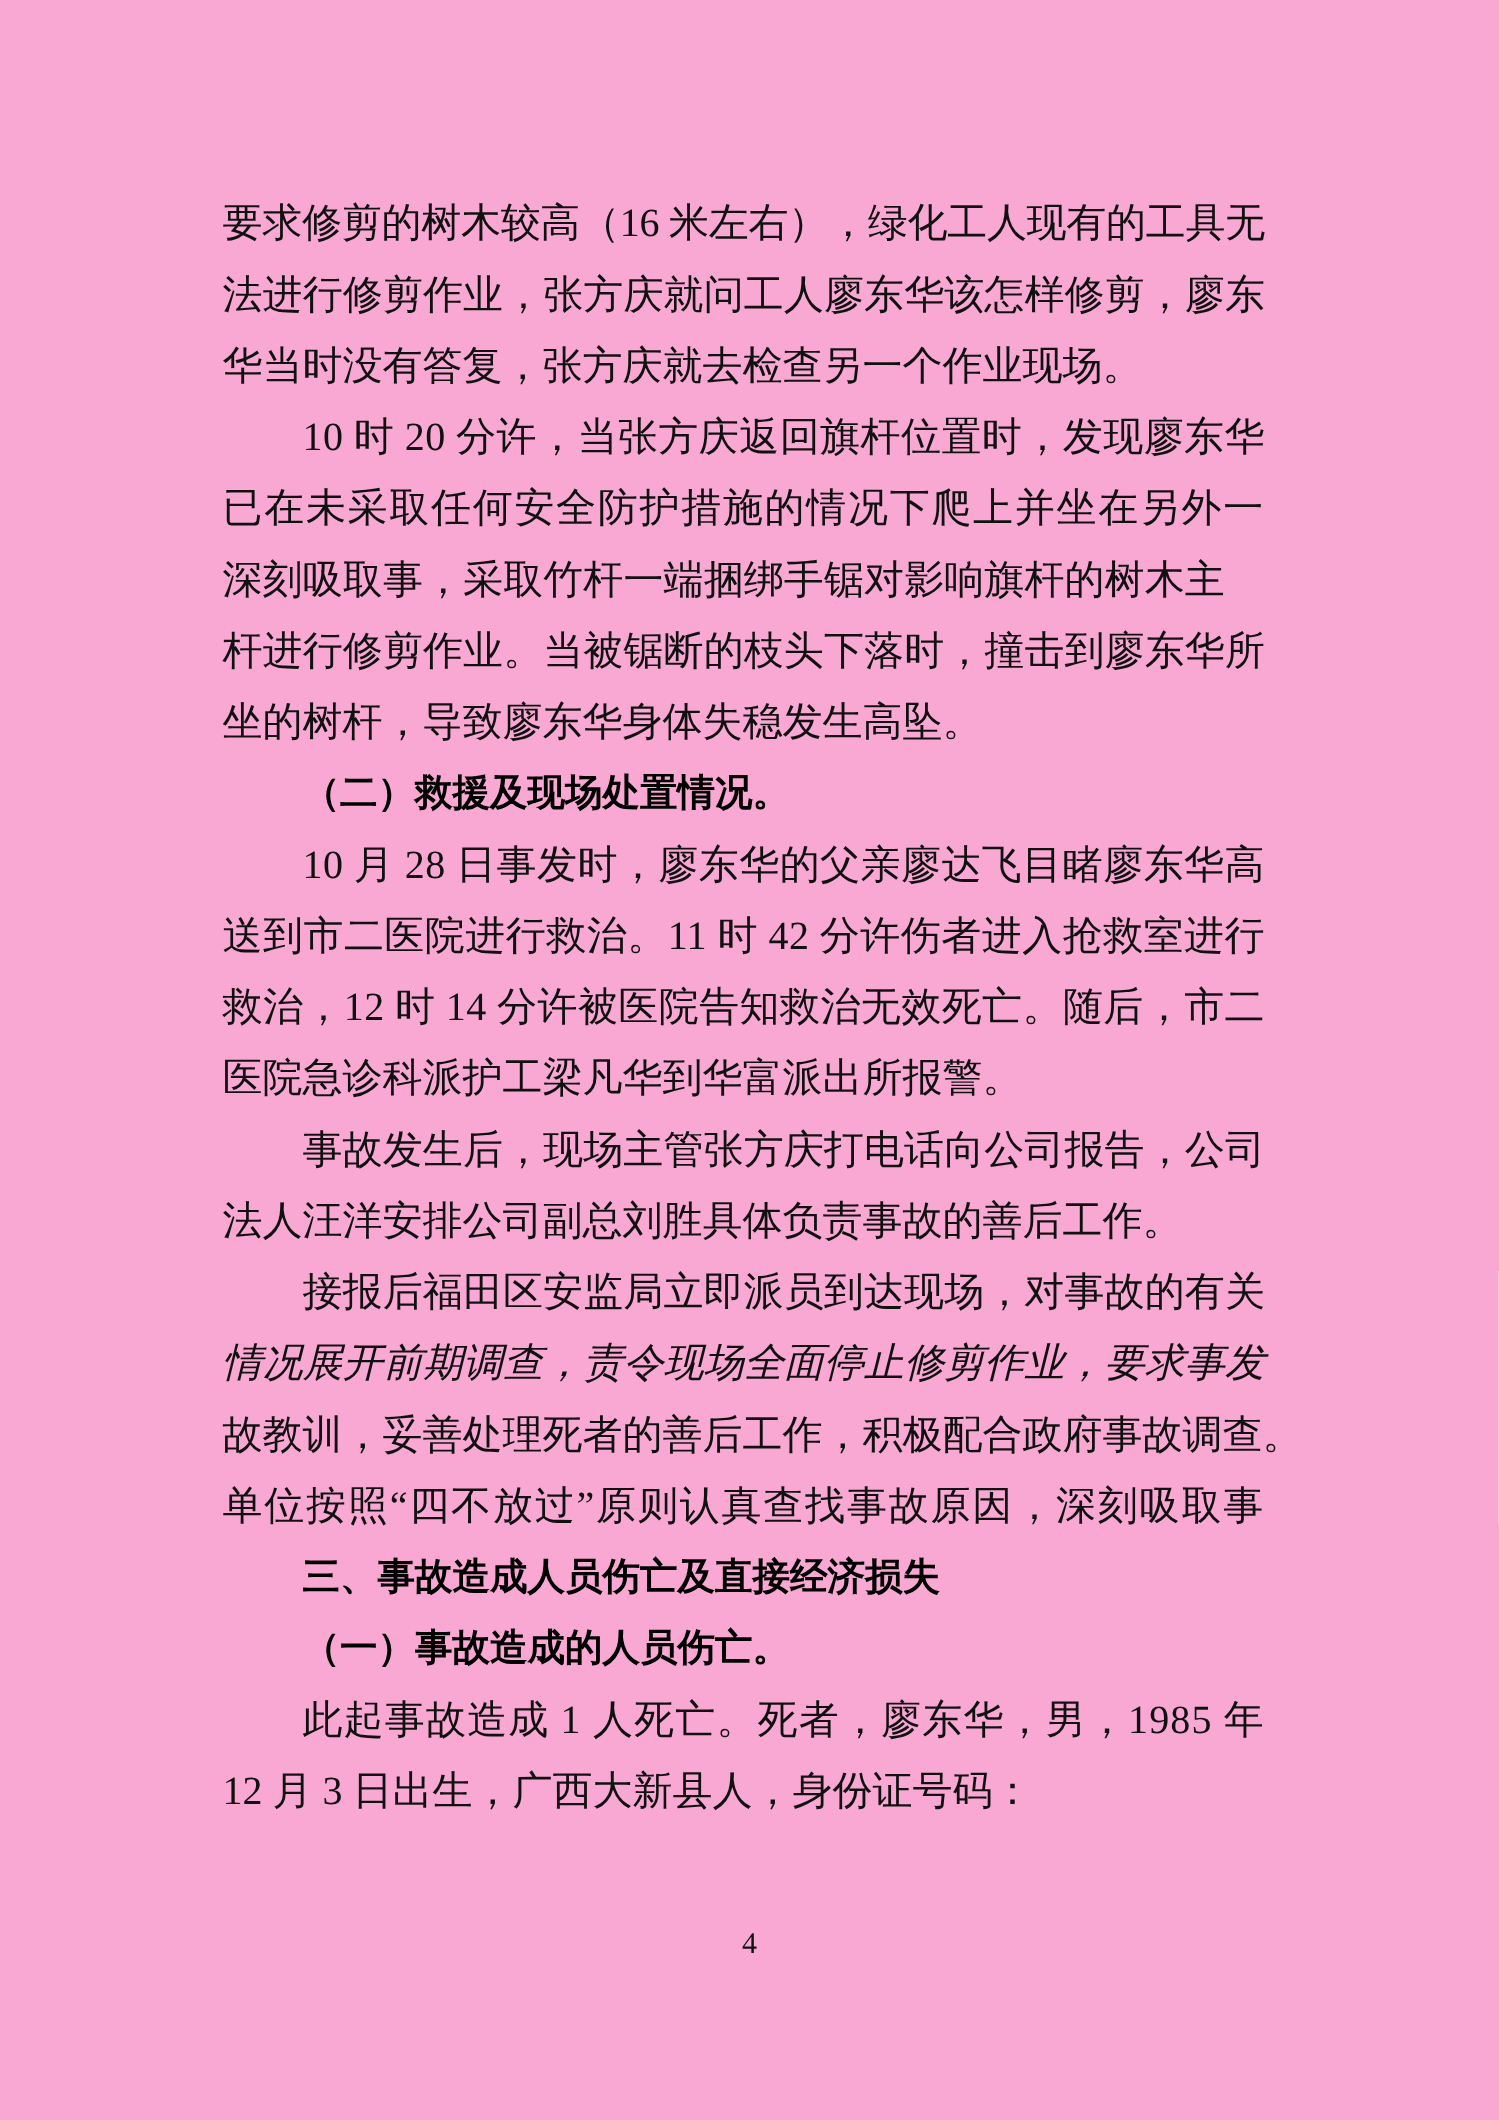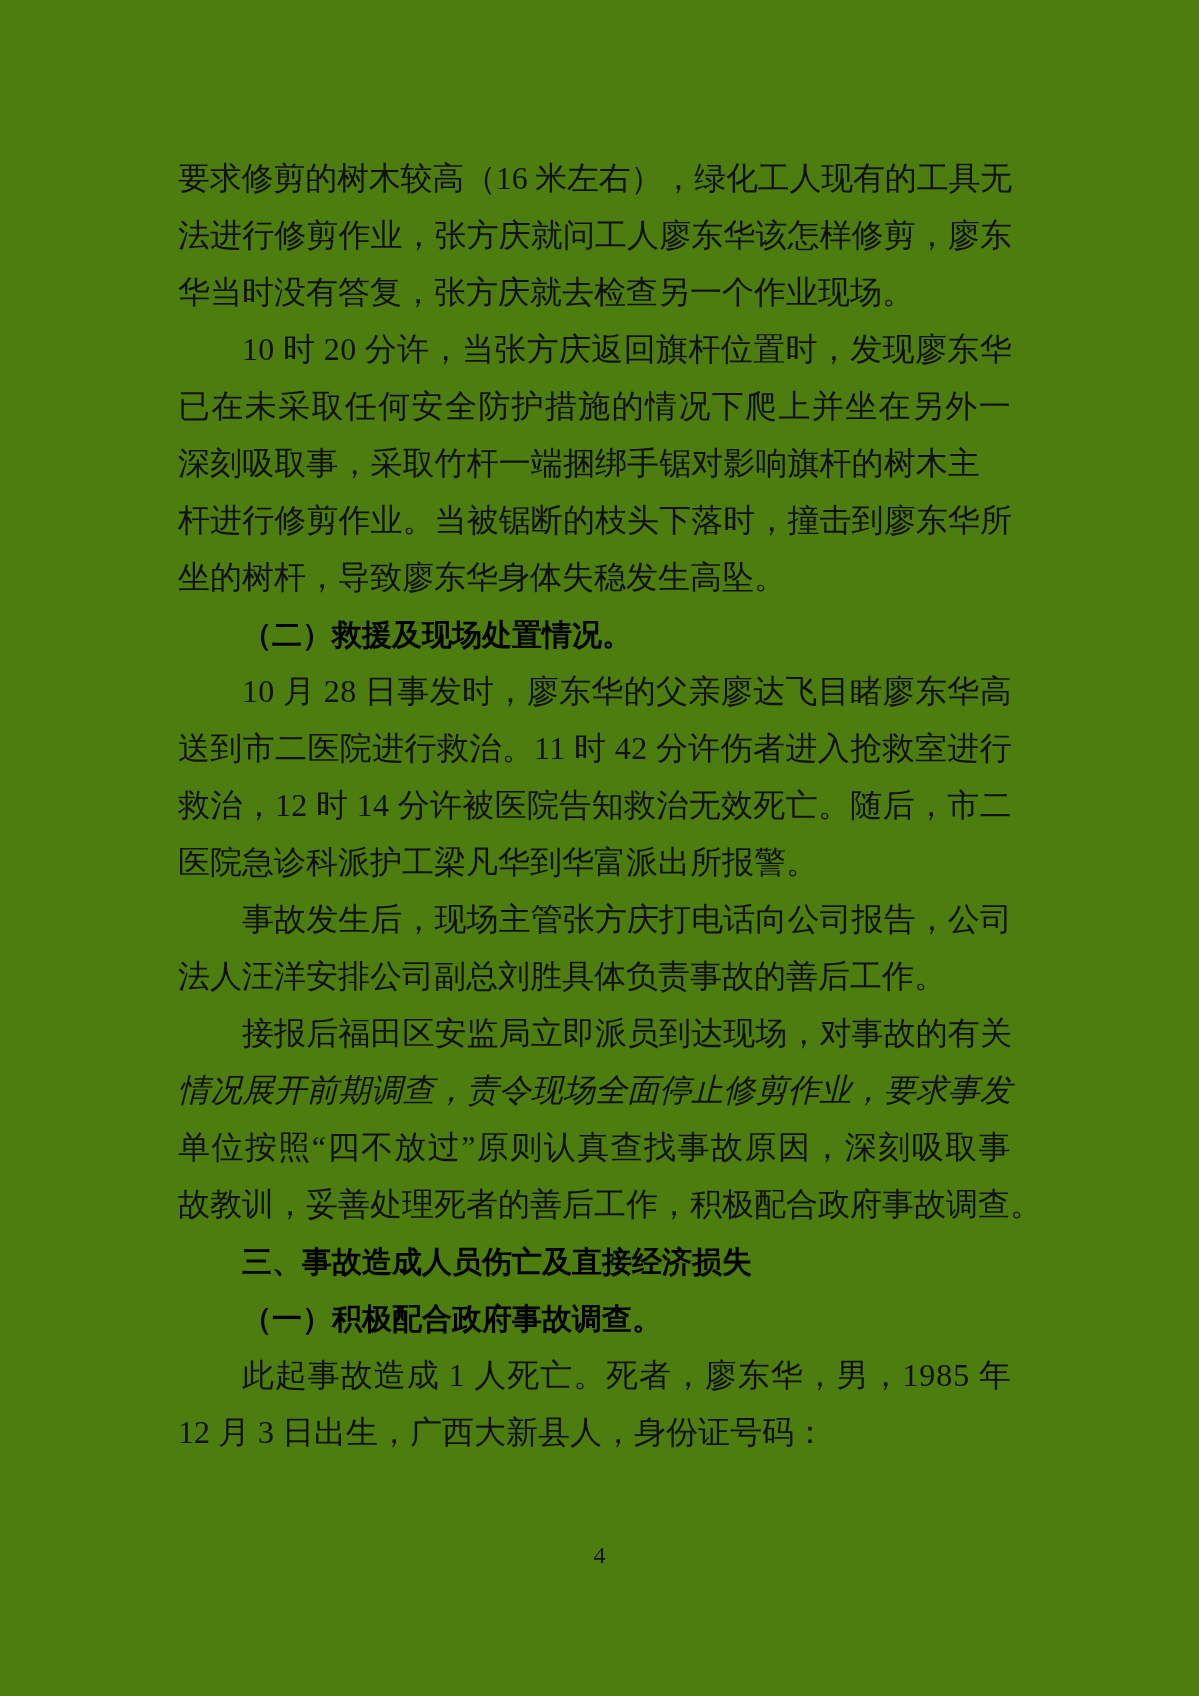--- a/index.html
+++ b/index.html
@@ -48,21 +48,21 @@
   }
   .page-footer span {
     font-family: "Liberation Serif", "DejaVu Serif", serif;
     font-size: 24px;
     color: #111111;
   }
 </style>
 </head>
 <body>
 
-<main class="page" style="background: #4d7c0f; color: rgb(17, 17, 17);">
+<main class="page" style="background: #f9a8d4; color: rgb(17, 17, 17);">
   <section id="doc-body" class="doc-body">
       <div class="block paragraph">
         <div class="line fit"><span class="lt" style="display: inline-block; letter-spacing: -0.214286px;">要求修剪的树木较高（16 米左右），绿化工人现有的工具无</span></div>
         <div class="line fit"><span class="lt" style="display: inline-block; letter-spacing: 0.0769231px;">法进行修剪作业，张方庆就问工人廖东华该怎样修剪，廖东</span></div>
         <div class="line"><span class="lt">华当时没有答复，张方庆就去检查另一个作业现场。</span></div>
       </div>
       <div class="block paragraph">
         <div class="line indent fit"><span class="lt" style="display: inline-block; letter-spacing: 0.357143px;">10 时 20 分许，当张方庆返回旗杆位置时，发现廖东华</span></div>
         <div class="line fit"><span class="lt" style="display: inline-block; letter-spacing: 1.36px;">已在未采取任何安全防护措施的情况下爬上并坐在另外一</span></div>
         <div class="line fit"><span class="lt" style="display: inline-block; letter-spacing: 0.0769231px;">深刻吸取事，采取竹杆一端捆绑手锯对影响旗杆的树木主</span></div>
@@ -78,28 +78,28 @@
         <div class="line fit"><span class="lt" style="display: inline-block; letter-spacing: 0.333333px;">救治，12 时 14 分许被医院告知救治无效死亡。随后，市二</span></div>
         <div class="line"><span class="lt">医院急诊科派护工梁凡华到华富派出所报警。</span></div>
       </div>
       <div class="block paragraph">
         <div class="line indent fit"><span class="lt" style="display: inline-block; letter-spacing: 0.0833333px; text-align: right;">事故发生后，现场主管张方庆打电话向公司报告，公司</span></div>
         <div class="line"><span class="lt">法人汪洋安排公司副总刘胜具体负责事故的善后工作。</span></div>
       </div>
       <div class="block paragraph">
         <div class="line indent fit"><span class="lt" style="display: inline-block; letter-spacing: 0.0833333px;">接报后福田区安监局立即派员到达现场，对事故的有关</span></div>
         <div class="line fit"><span class="lt" style="display: inline-block; letter-spacing: 0.0769231px; font-style: italic;">情况展开前期调查，责令现场全面停止修剪作业，要求事发</span></div>
+        <div class="line"><span class="lt">故教训，妥善处理死者的善后工作，积极配合政府事故调查。</span></div>
         <div class="line fit"><span class="lt" style="display: inline-block; letter-spacing: 1.44591px;">单位按照“四不放过”原则认真查找事故原因，深刻吸取事</span></div>
-        <div class="line"><span class="lt">故教训，妥善处理死者的善后工作，积极配合政府事故调查。</span></div>
       </div>
       <div class="block heading h1">
         <div class="line indent"><span class="lt">三、事故造成人员伤亡及直接经济损失</span></div>
       </div>
       <div class="block heading h2">
-        <div class="line indent"><span class="lt">（一）积极配合政府事故调查。</span></div>
+        <div class="line indent"><span class="lt">（一）事故造成的人员伤亡。</span></div>
       </div>
       <div class="block paragraph">
         <div class="line indent fit"><span class="lt" style="display: inline-block; letter-spacing: 0.928571px;">此起事故造成 1 人死亡。死者，廖东华，男，1985 年</span></div>
         <div class="line"><span class="lt">12 月 3 日出生，广西大新县人，身份证号码：</span></div>
       </div>
     </section>
   <div class="page-footer">
     <span>4</span>
   </div>
 </main>

